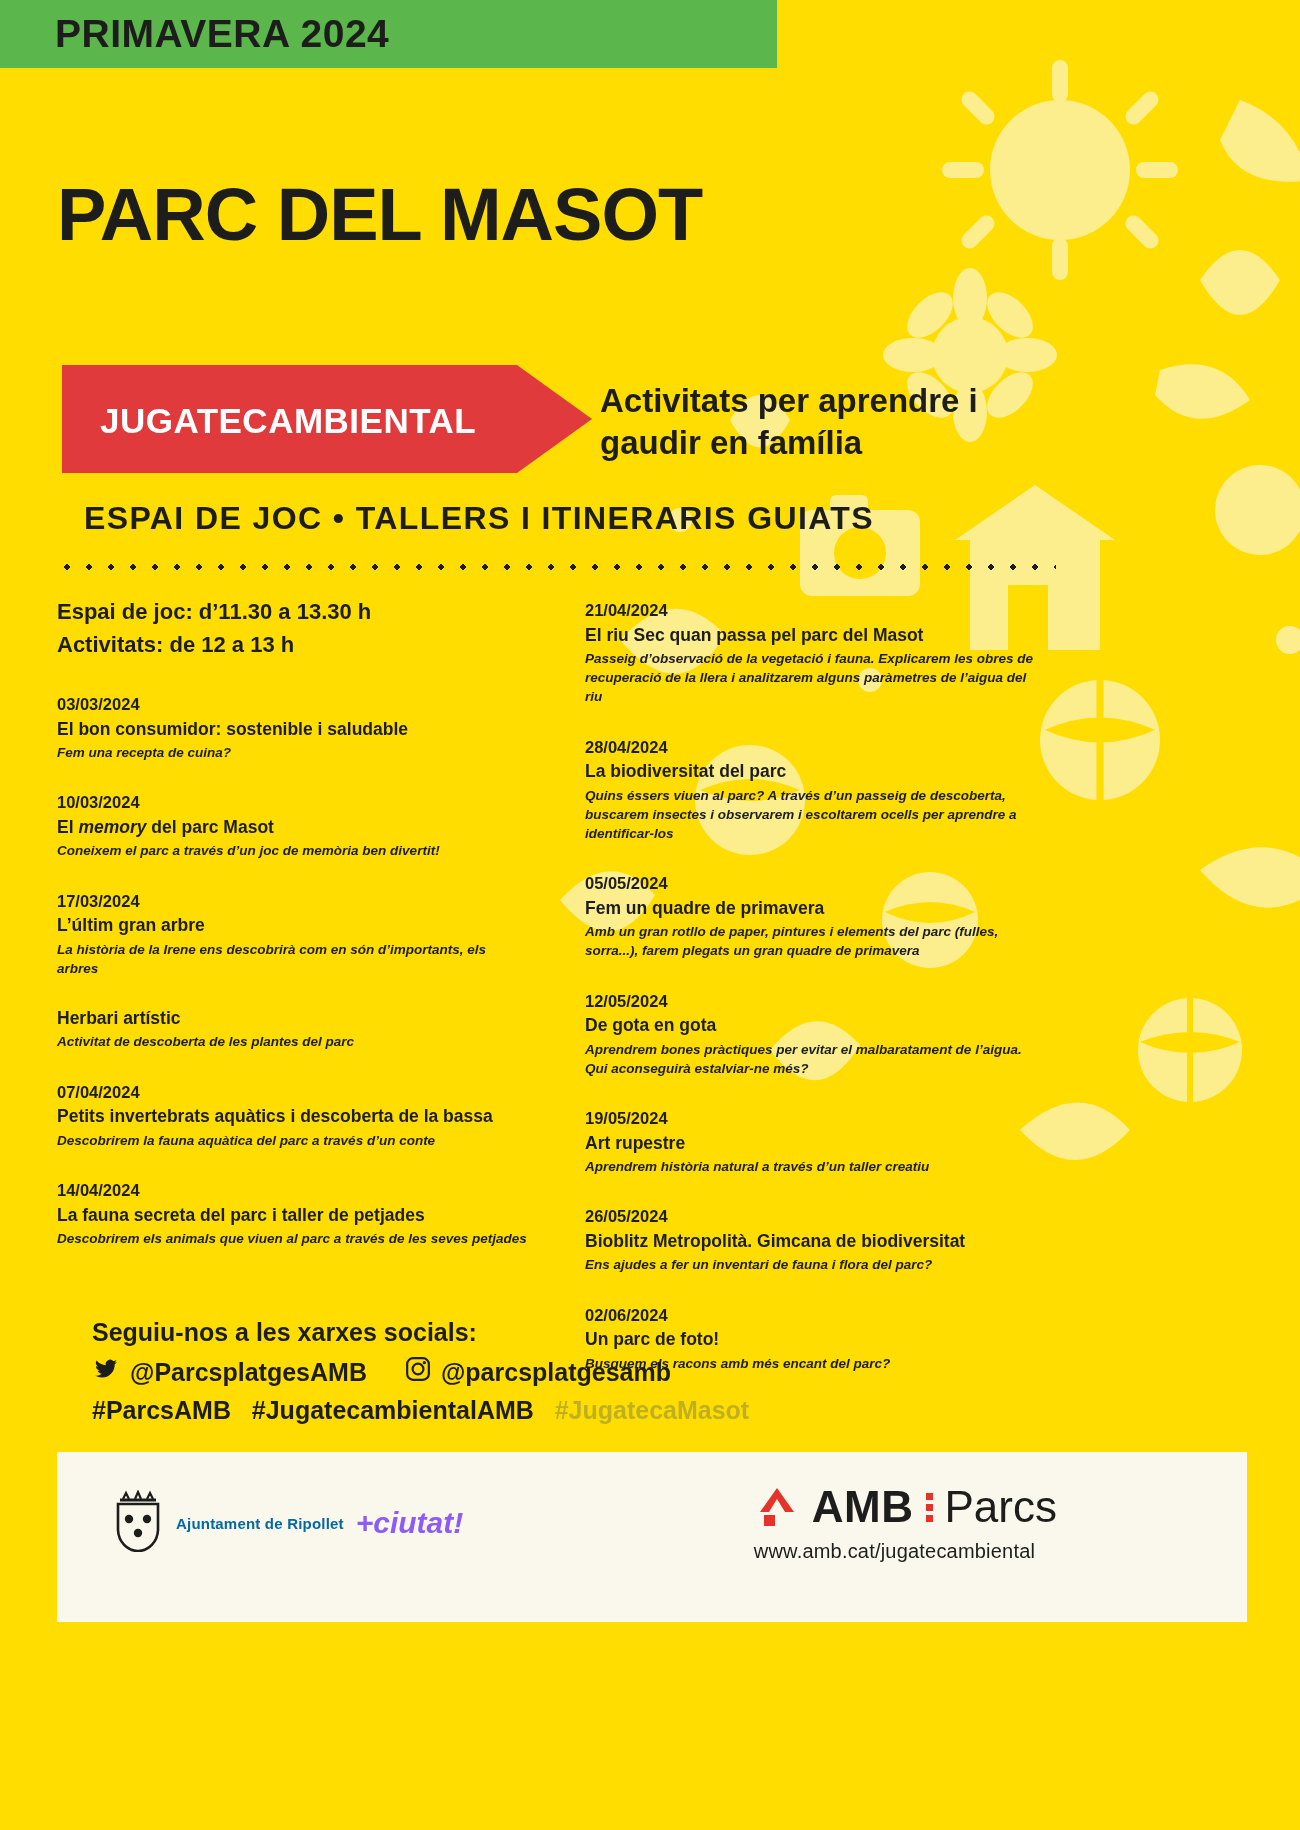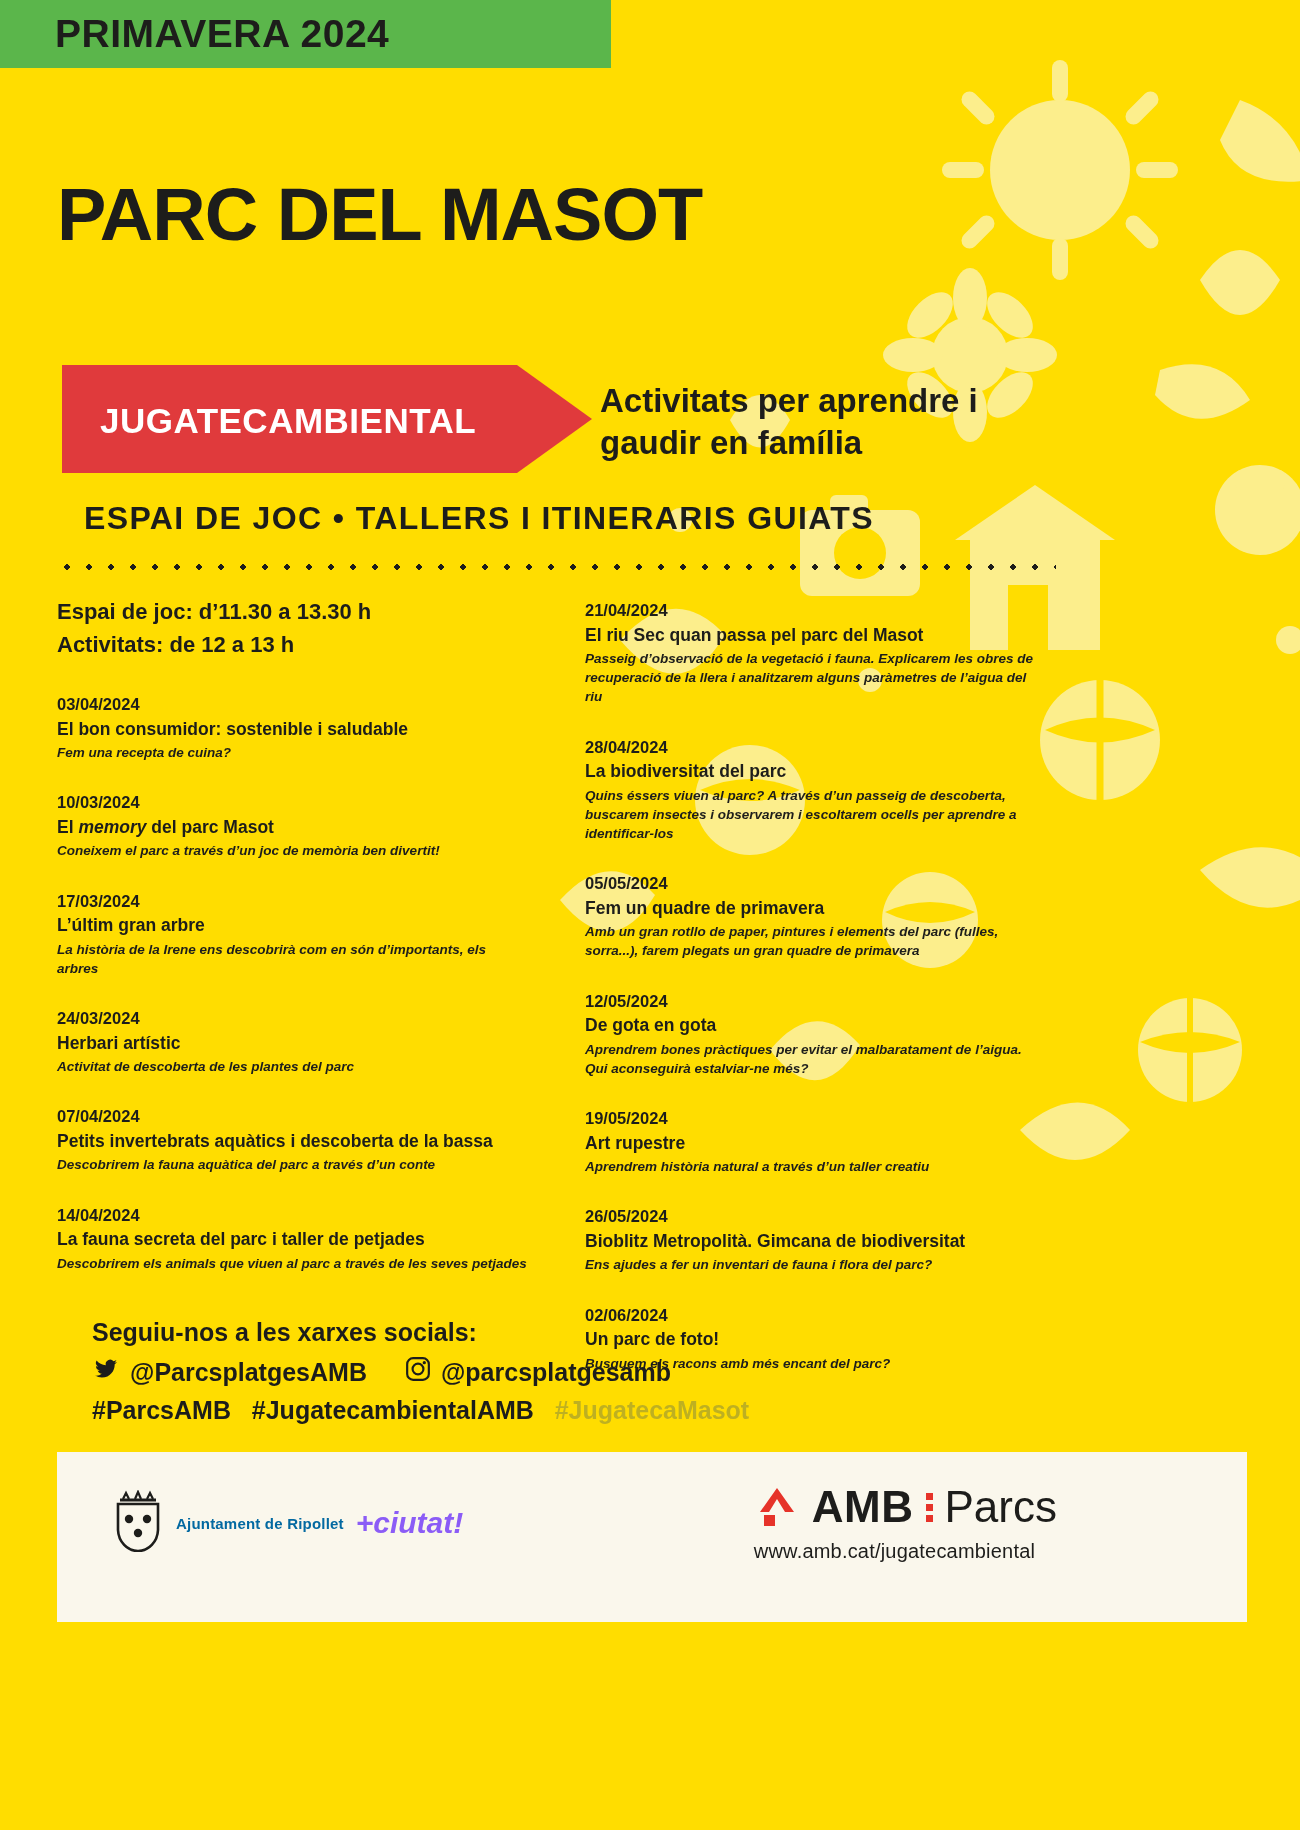--- a/index.html
+++ b/index.html
@@ -22,21 +22,21 @@
     width: 1300px; height: 1500px;
     overflow: hidden;
     pointer-events: none;
   }
   .bg-pattern svg { position: absolute; right: -20px; top: 40px; }
 
   
   .season-banner {
     position: absolute;
     left: 0; top: 0;
-    width: 611px;
+    width: 777px;
     height: 68px;
     background: #5BB64B;
     display: flex;
     align-items: center;
   }
   .season-banner .season-text {
     color: #1D1D1B;
     font-size: 39px;
     font-weight: bold;
     letter-spacing: 0.5px;
@@ -319,36 +319,35 @@
 <div class="subtitle-row">ESPAI DE JOC • TALLERS I ITINERARIS GUIATS</div>
 <div class="dotted-divider"></div>
 
 <div class="schedule">
   <div>Espai de joc: d’11.30 a 13.30 h</div>
   <div>Activitats: de 12 a 13 h</div>
 </div>
 
 <div class="col col-left">
   <div class="activity">
-    <div class="date">03/04/2024</div>
+    <div class="date">03/03/2024</div>
     <div class="name">El bon consumidor: sostenible i saludable</div>
     <div class="desc">Fem una recepta de cuina?</div>
   </div>
   <div class="activity">
     <div class="date">10/03/2024</div>
     <div class="name">El <em>memory</em> del parc Masot</div>
     <div class="desc">Coneixem el parc a través d’un joc de memòria ben divertit!</div>
   </div>
   <div class="activity">
     <div class="date">17/03/2024</div>
     <div class="name">L’últim gran arbre</div>
     <div class="desc">La història de la Irene ens descobrirà com en són d’importants, els arbres</div>
   </div>
   <div class="activity">
-    <div class="date">24/03/2024</div>
     <div class="name">Herbari artístic</div>
     <div class="desc">Activitat de descoberta de les plantes del parc</div>
   </div>
   <div class="activity">
     <div class="date">07/04/2024</div>
     <div class="name">Petits invertebrats aquàtics i descoberta de la bassa</div>
     <div class="desc">Descobrirem la fauna aquàtica del parc a través d’un conte</div>
   </div>
   <div class="activity">
     <div class="date">14/04/2024</div>

